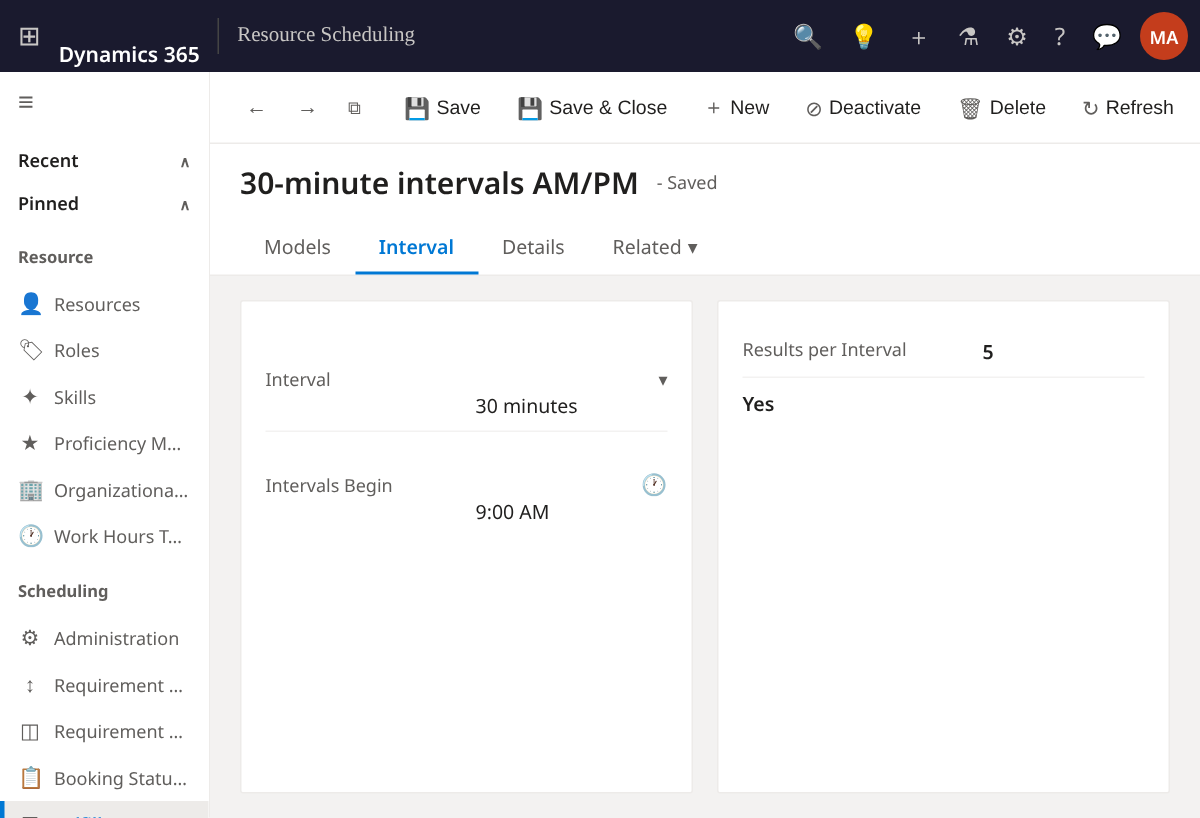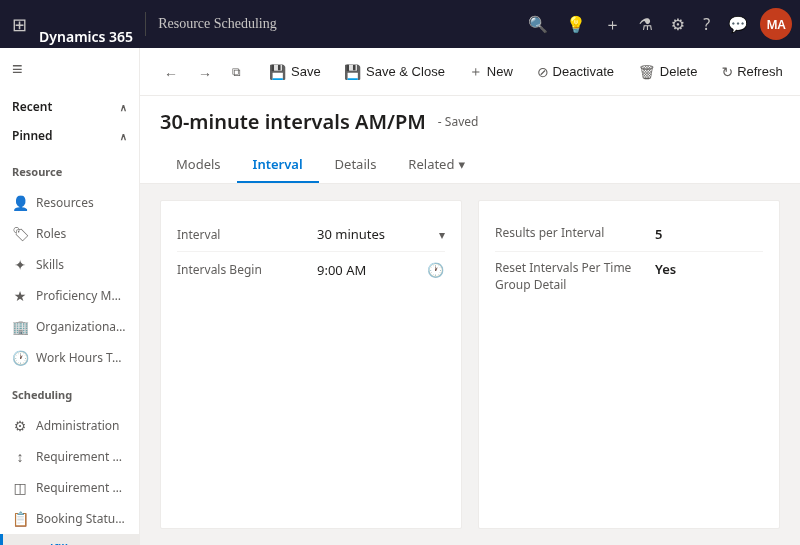--- a/index.html
+++ b/index.html
@@ -56,21 +56,21 @@
 
     
     .form-content { flex: 1; padding: 16px 20px; overflow-y: auto; display: flex; gap: 16px; }
     .form-section { background: #fff; border: 1px solid #edebe9; border-radius: 2px; padding: 16px; }
     .form-section-left { flex: 1; min-width: 260px; }
     .form-section-right { flex: 1; min-width: 260px; }
     .form-row { display: flex; align-items: center; padding: 8px 0; border-bottom: 1px solid #f3f2f1; }
     .form-row:last-child { border-bottom: none; }
     .form-label { font-size: 12px; color: #605e5c; width: 140px; flex-shrink: 0; }
     .form-value { font-size: 13px; color: #201f1e; flex: 1; display: flex; align-items: center; justify-content: space-between; }
-    .form-value-text { font-size: 13px; color: #201f1e; }
+    .form-value-text { font-size: 13px; color: #201f1e; margin-top: 36px; }
     .form-dropdown-icon { color: #605e5c; font-size: 12px; }
     .form-clock-icon { color: #605e5c; font-size: 14px; }
     .form-right-row { display: flex; align-items: flex-start; padding: 8px 0; border-bottom: 1px solid #f3f2f1; }
     .form-right-row:last-child { border-bottom: none; }
     .form-right-label { font-size: 12px; color: #605e5c; width: 160px; flex-shrink: 0; line-height: 1.4; }
     .form-right-value { font-size: 13px; color: #201f1e; font-weight: 600; }
   </style>
 </head>
 <body>
 
@@ -242,20 +242,19 @@
           </div>
         </div>
       </div>
 
       <div class="form-section form-section-right">
         <div class="form-right-row">
           <span class="form-right-label">Results per Interval</span>
           <span class="form-right-value">5</span>
         </div>
         <div class="form-right-row">
-          <span class="form-right-label">Reset Intervals Per Time Group Detail</span>
           <span class="form-right-value">Yes</span>
         </div>
       </div>
 
     </div>
   </div>
 </div>
 
 </body></html>

